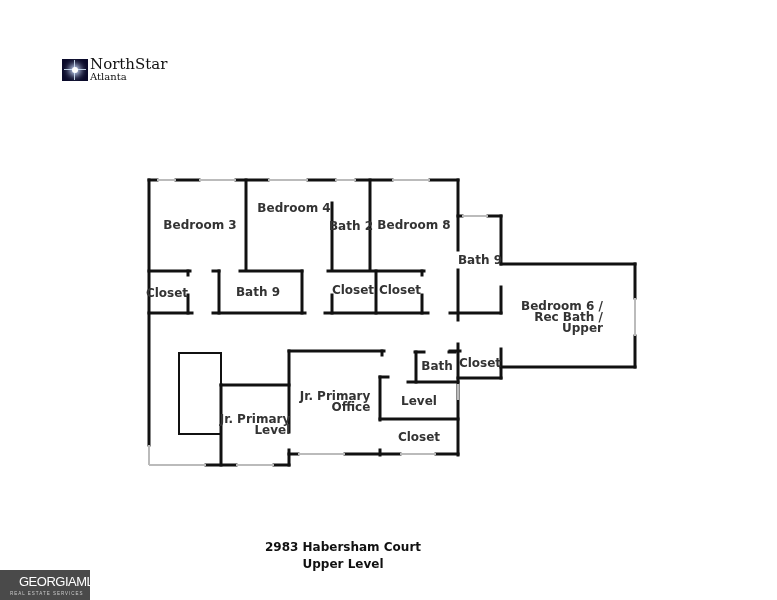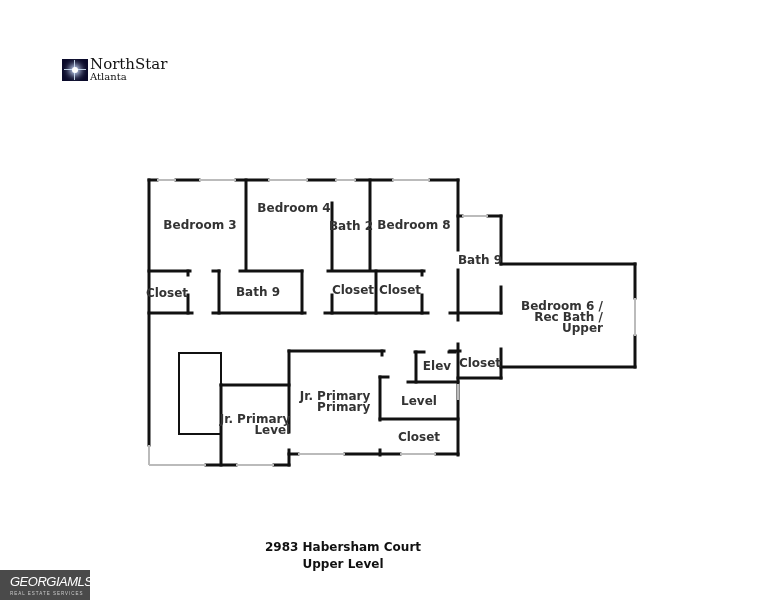--- a/index.html
+++ b/index.html
@@ -9,21 +9,21 @@
   .logo-box .star { position:absolute; left:10px; top:8px; width:6px; height:6px; background:#fff; border-radius:50%; box-shadow:0 0 6px 3px #cfe0ff; }
   .logo-box .ray-h { position:absolute; left:2px; top:10px; width:22px; height:1px; background:#bcd; }
   .logo-box .ray-v { position:absolute; left:12px; top:1px; width:1px; height:20px; background:#bcd; }
   .logo-text { margin-left:2px; line-height:1; font-family:"DejaVu Serif", serif; color:#111; }
   .logo-text .l1 { font-size:15px; display:block; }
   .logo-text .l2 { font-size:10px; display:block; margin-top:0px; }
   svg.plan { position:absolute; left:0; top:0; }
   .room-label { position:absolute; font-size:12px; color:#333; text-align:right; line-height:11px; transform:translate(-50%,-50%); white-space:nowrap;font-weight:bold; }
   .caption { position:absolute; left:0; width:686px; text-align:center; font-weight:bold; font-size:12px; color:#111; }
   .gmls { position:absolute; left:0; top:570px; width:90px; height:30px; background:#4a4a4a; color:#fff; }
-  .gmls .name { position:absolute; left:10px; top:4px; font-size:13px; letter-spacing:-0.5px; font-family:"Liberation Sans", sans-serif;font-style:italic; }
+  .gmls .name { position:absolute; left:19px; top:4px; font-size:13px; letter-spacing:-0.5px; font-family:"Liberation Sans", sans-serif; }
   .gmls .sub { position:absolute; left:10px; top:21px; font-size:4.5px; letter-spacing:1px; color:#ccc; font-family:"Liberation Sans", sans-serif; }
 </style>
 </head>
 <body>
 
 <div class="logo">
   <div class="logo-box">
     <div class="ray-h"></div>
       <div class="ray-v"></div>
       <div class="star"></div>
@@ -140,25 +140,25 @@
 <div class="room-label" style="left:480px;top:260px">Bath 9</div>
 <div class="room-label" style="left:167px;top:293px">Closet</div>
 <div class="room-label" style="left:258px;top:292px">Bath 9</div>
 <div class="room-label" style="left:353px;top:290px">Closet</div>
 <div class="room-label" style="left:400px;top:290px">Closet</div>
 <div class="room-label" style="left:562px;top:317px">
   <span>Bedroom 6 /</span><br>
   <span>Rec Bath /</span><br>
   <span>Upper</span>
 </div>
-<div class="room-label" style="left:437px;top:366px">Elev</div>
+<div class="room-label" style="left:437px;top:366px">Bath</div>
 <div class="room-label" style="left:480px;top:363px">Closet</div>
 <div class="room-label" style="left:335px;top:402px">
   <span>Jr. Primary</span><br>
-  <span>Primary</span>
+  <span>Office</span>
 </div>
 <div class="room-label" style="left:419px;top:401px">Level</div>
 <div class="room-label" style="left:419px;top:437px">Closet</div>
 <div class="room-label" style="left:255px;top:425px">
   <span>Jr. Primary</span><br>
   <span>Level</span>
 </div>
 
 <div class="caption" style="top:540px">2983 Habersham Court</div>
 <div class="caption" style="top:557px">Upper Level</div>

